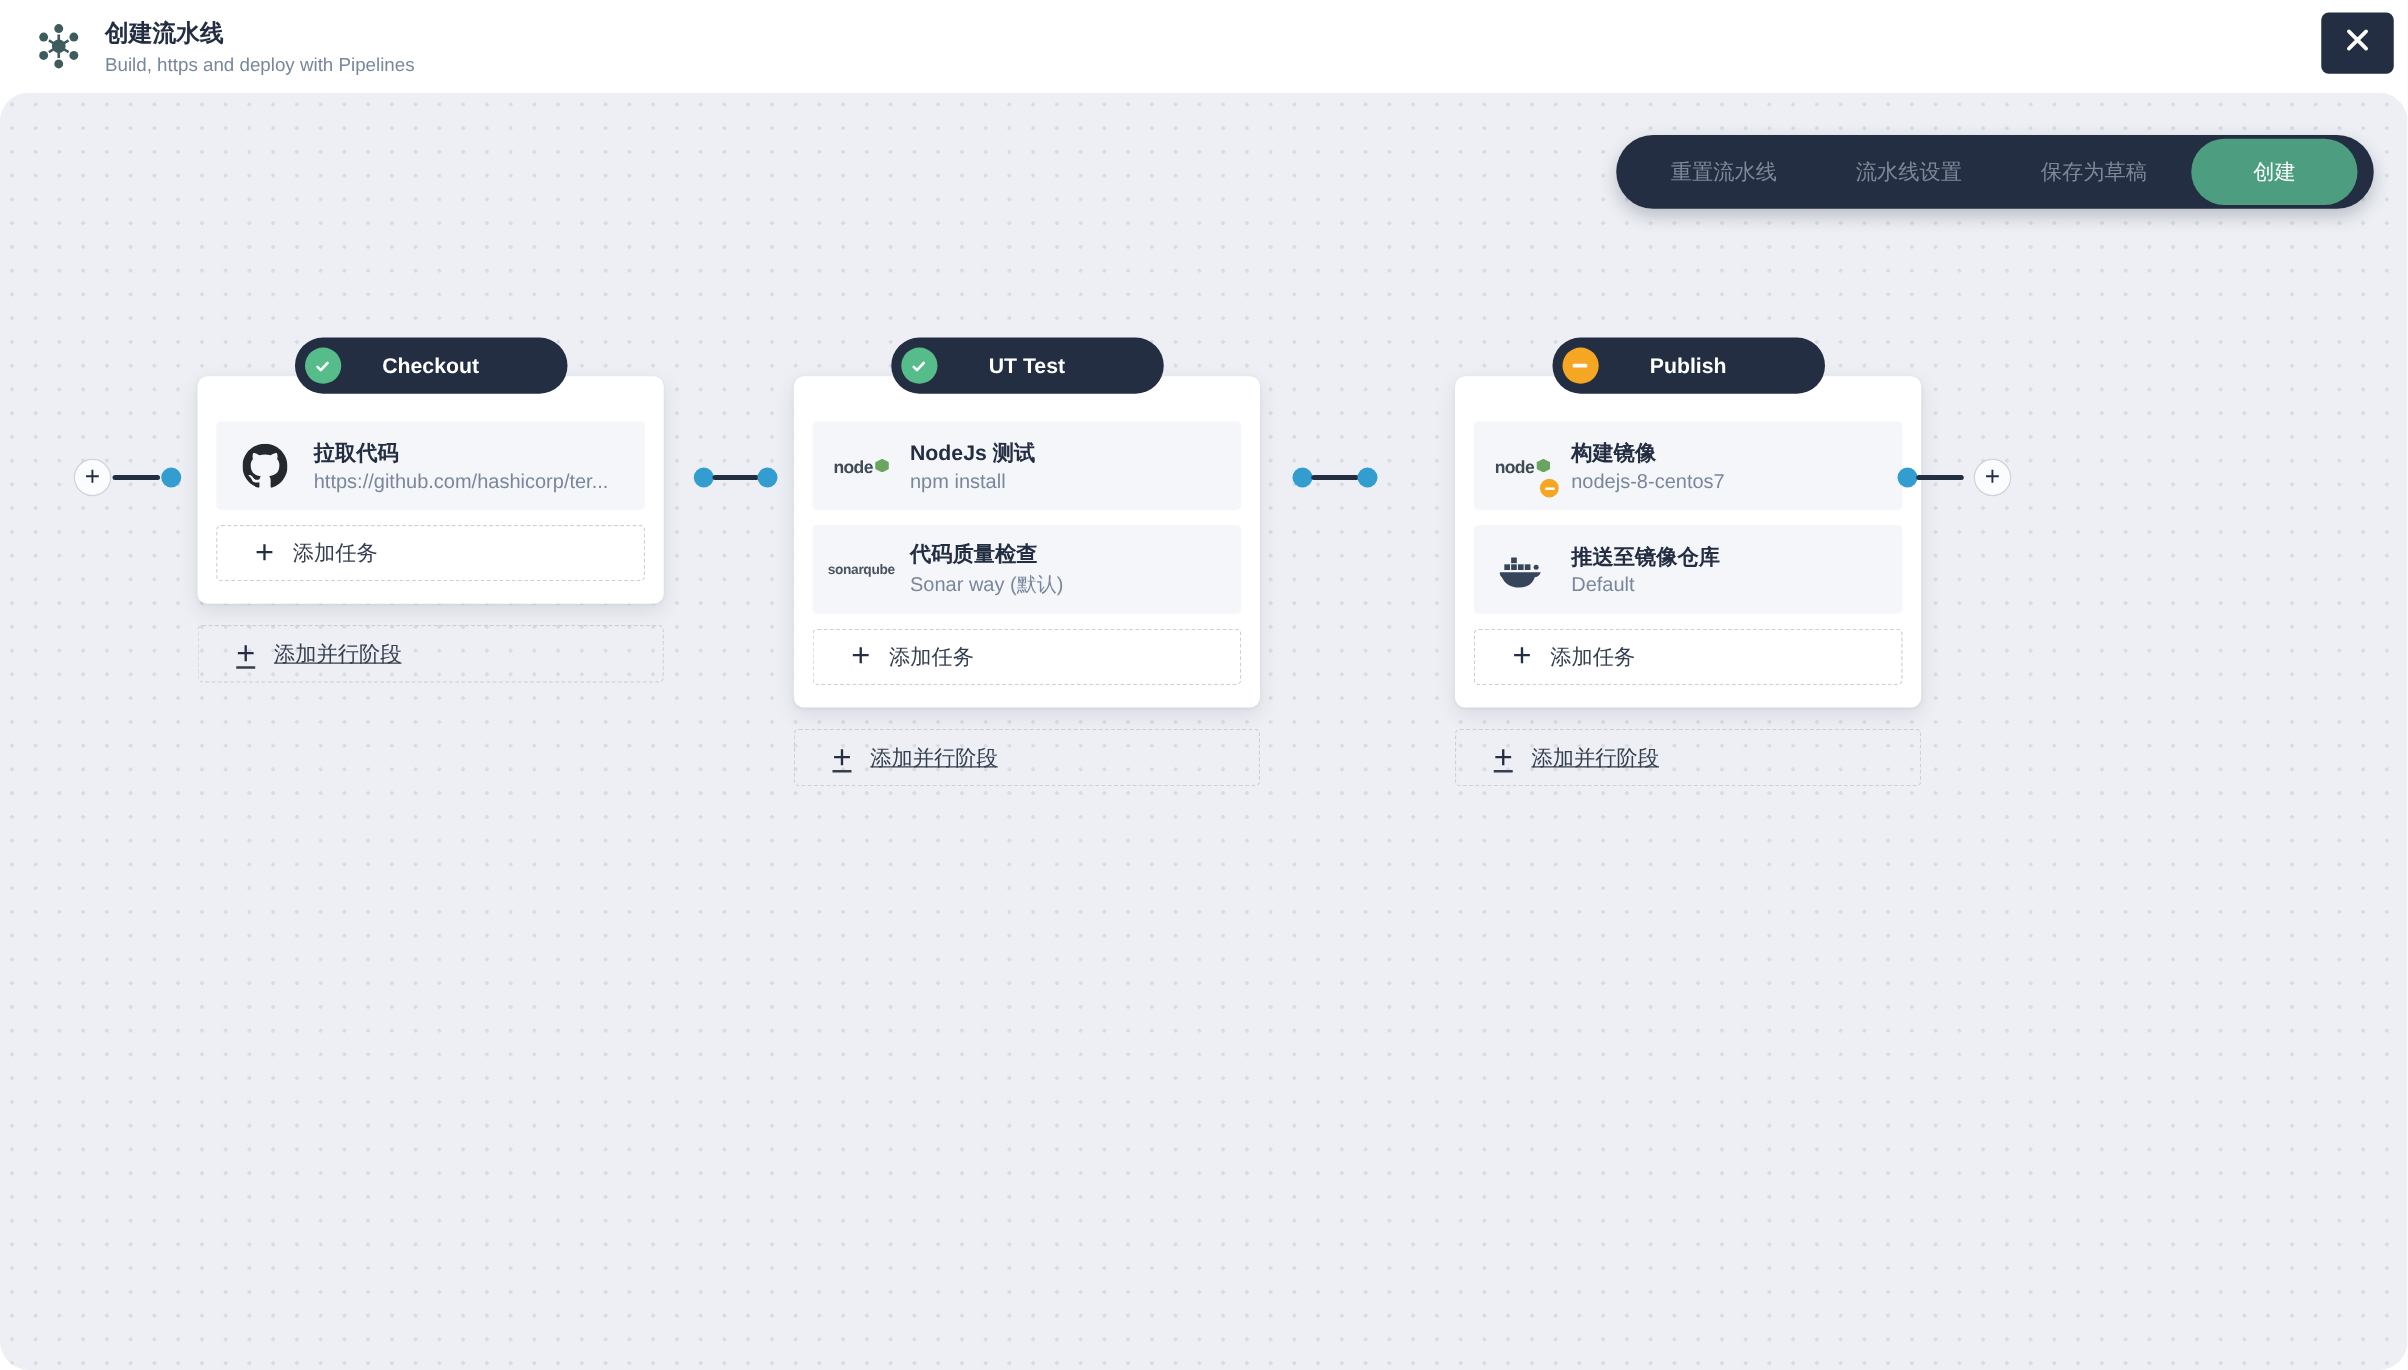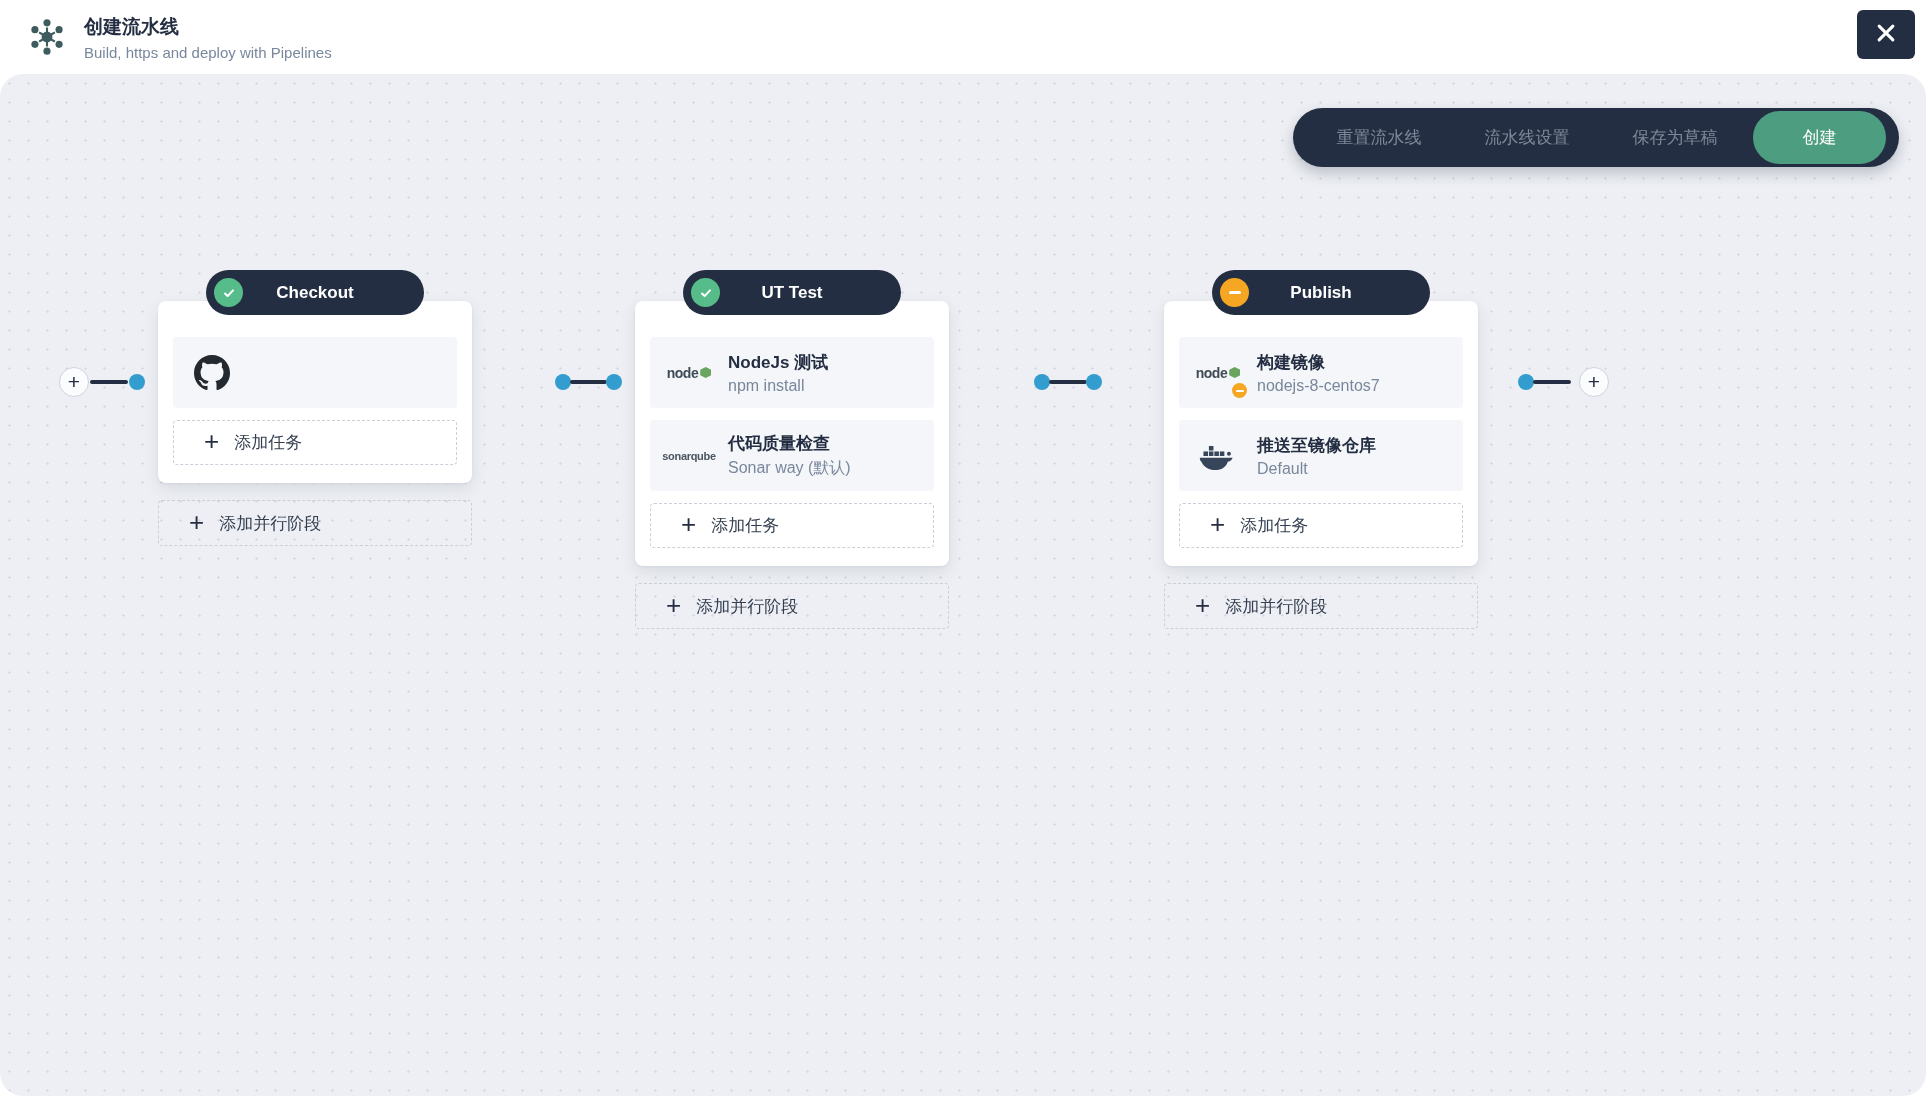--- a/index.html
+++ b/index.html
@@ -29,21 +29,21 @@
     padding-left:12px; z-index:6; box-shadow:0 6px 14px rgba(36,46,66,.25); }
   .tb-btn { width:148px; text-align:center; color:#7d8998; font-size:17px;
     cursor:pointer; background:none; border:none;
     font-family:"Liberation Sans","DejaVu Sans",sans-serif; }
   .create-btn { margin-left:auto; margin-right:13px; width:133px; height:53px;
     border:none; border-radius:27px; background:#4d9e80; color:#fff;
     font-size:17px; cursor:pointer;
     font-family:"Liberation Sans","DejaVu Sans",sans-serif; }
 
   
-  .stage { position:absolute; top:196px; width:314px; }
+  .stage { position:absolute; top:196px; width:373px; }
   .stage-1 { left:158px; } .stage-2 { left:635px; } .stage-3 { left:1164px; }
   .stage-pill { position:relative; width:218px; height:45px; margin:0 auto;
     background:#242e42; border-radius:23px; display:flex; align-items:center;
     justify-content:center; z-index:3; cursor:pointer; }
   .stage-pill .stage-name { color:#fff; font-size:17px; font-weight:bold; }
   .status-dot { position:absolute; left:8px; top:8px; width:29px; height:29px;
     border-radius:50%; display:flex; align-items:center; justify-content:center; }
   .status-success { background:#55bc8a; }
   .status-pending { background:#f5a623; }
   .minus-bar { width:12px; height:3px; background:#fff; border-radius:2px; }
@@ -59,21 +59,21 @@
     display:flex; align-items:center; justify-content:center;text-align:right; }
   .task-texts { display:flex; flex-direction:column; gap:3px; min-width:0; }
   .task-title { font-size:17px; font-weight:bold; color:#242e42; }
   .task-subtitle { font-size:16px; color:#79879c; white-space:nowrap;
     overflow:hidden; text-overflow:ellipsis; max-width:280px; }
 
   .dashed-btn { display:flex; align-items:center; height:45px;
     border:1px dashed #c8d0da; border-radius:4px; padding-left:30px;
     cursor:pointer; color:#343f4f; font-size:17px; background:transparent; }
   .add-task { margin-top:12px; }
-  .add-parallel { margin-top:17px; height:46px; }
+  .add-parallel { margin-top:17px; height:46px;text-decoration:underline; }
   .plus-glyph { font-size:26px; font-weight:300; color:#242e42;
     line-height:1; margin-right:15px; margin-top:-3px; }
   .plus-glyph::before { content:"+"; }
 
   
   .node-logo { display:flex; align-items:center; gap:2px; }
   .node-word { font-size:14px; font-weight:bold; color:#3f4a54;
     letter-spacing:-0.5px; }
   .node-hex { width:11px; height:11px; background:#69a55e;
     clip-path:polygon(50% 0,100% 25%,100% 75%,50% 100%,0 75%,0 25%); }
@@ -144,20 +144,24 @@
       </span>
       <span class="stage-name">Checkout</span>
     </div>
     <div class="stage-card">
       <div class="task">
         <span class="task-icon">
           <svg width="36" height="36" viewBox="0 0 16 16" fill="#24292f">
             <path d="M8 0C3.58 0 0 3.58 0 8c0 3.54 2.29 6.53 5.47 7.59.4.07.55-.17.55-.38 0-.19-.01-.82-.01-1.49-2.01.37-2.53-.49-2.69-.94-.09-.23-.48-.94-.82-1.13-.28-.15-.68-.52-.01-.53.63-.01 1.08.58 1.23.82.72 1.21 1.87.87 2.33.66.07-.52.28-.87.51-1.07-1.78-.2-3.64-.89-3.64-3.95 0-.87.31-1.59.82-2.15-.08-.2-.36-1.02.08-2.12 0 0 .67-.21 2.2.82.64-.18 1.32-.27 2-.27s1.36.09 2 .27c1.53-1.04 2.2-.82 2.2-.82.44 1.1.16 1.92.08 2.12.51.56.82 1.27.82 2.15 0 3.07-1.87 3.75-3.65 3.95.29.25.54.73.54 1.48 0 1.07-.01 1.93-.01 2.2 0 .21.15.46.55.38A8.01 8.01 0 0016 8c0-4.42-3.58-8-8-8z"></path>
           </svg>
         </span>
+        <span class="task-texts">
+          <span class="task-title">拉取代码</span>
+          <span class="task-subtitle">https://github.com/hashicorp/ter...</span>
+        </span>
       </div>
       <div class="dashed-btn add-task">
         <span class="plus-glyph"></span>
         <span>添加任务</span>
       </div>
     </div>
     <div class="dashed-btn add-parallel">
       <span class="plus-glyph"></span>
       <span>添加并行阶段</span>
     </div>

